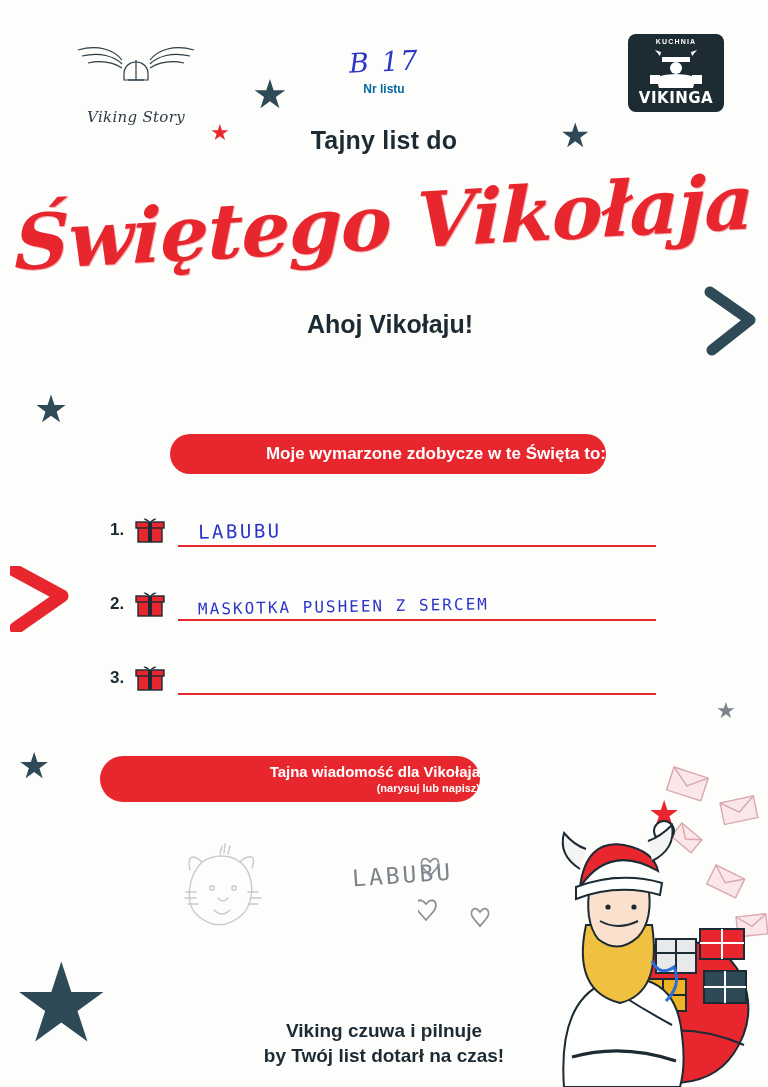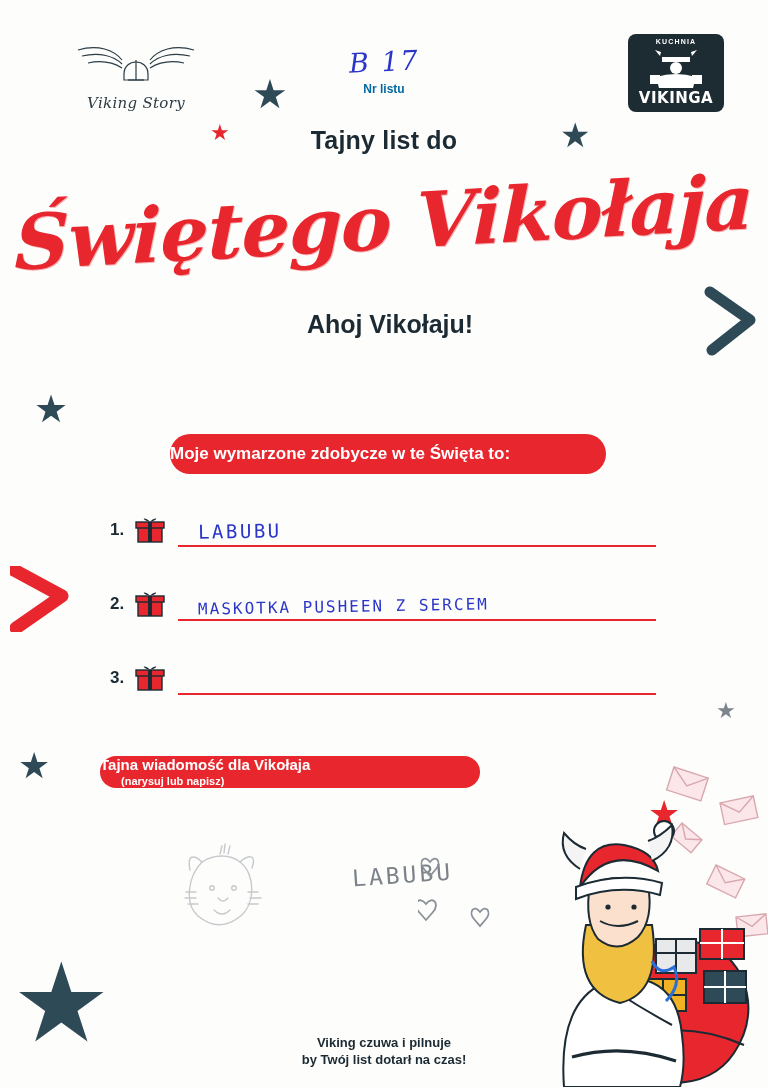--- a/index.html
+++ b/index.html
@@ -38,21 +38,21 @@
     top: 36px;
     width: 140px;
     text-align: center;
   }
   .logo-left .wing-svg { display: block; }
   .logo-left .brand {
     font-family: "DejaVu Serif", serif;
     font-style: italic;
     font-size: 15px;
     color: #2b3c45;
-    margin-top: 2px;
+    margin-top: 16px;
     letter-spacing: .3px;
   }
 
   .logo-right {
     position: absolute;
     right: 52px;
     top: 34px;
     width: 88px;
     height: 82px;
   }
@@ -209,35 +209,35 @@
   
   .pill {
     position: absolute;
     background: #e8262d;
     color: #ffffff;
     border-radius: 24px;
     text-align: center;
     font-weight: bold;
     display: flex;
     flex-direction: column;
-    align-items: flex-start;
+    align-items: flex-end;
     justify-content: center;
   }
   .pill-wishes {
     top: 434px;
     left: 170px;
     width: 436px;
     height: 40px;
     font-size: 17px;
   }
   .pill-secret {
     top: 756px;
     left: 100px;
     width: 380px;
-    height: 32px;
+    height: 46px;
     font-size: 15px;
     line-height: 1.15;
   }
   .pill-secret .sub {
     font-size: 11px;
     font-weight: bold;
     margin-top: 2px;
     margin-left: 21px;
   }
 
@@ -326,21 +326,21 @@
     height: 330px;
   }
 
   
   .footer {
     position: absolute;
     bottom: 18px;
     left: 0;
     right: 0;
     text-align: center;
-    font-size: 13px;
+    font-size: 19px;
     font-weight: bold;
     color: #1b2a33;
     line-height: 1.35;
   }
 
   
   .arrow-left {
     position: absolute;
     left: 10px;
     top: 566px;

